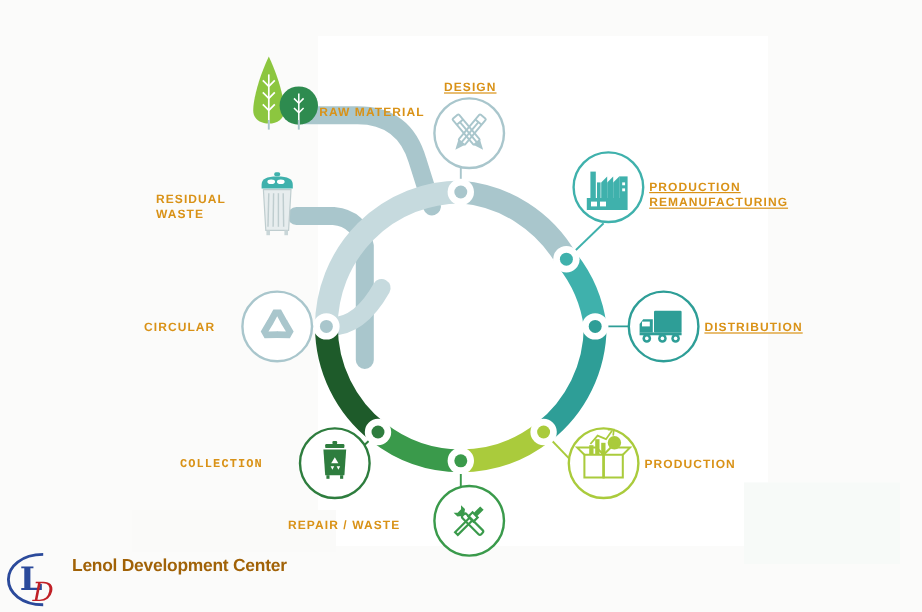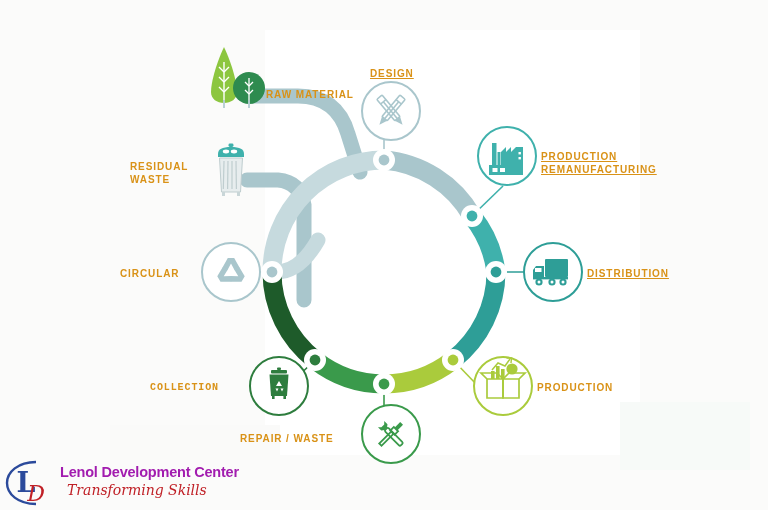--- a/index.html
+++ b/index.html
@@ -33,21 +33,21 @@
     color:#E08A13;
     font-weight:bold;
     font-size:27px;
     line-height:31px;
     letter-spacing:0.6px;
     text-shadow:1px 1px 0 rgba(190,150,100,.20);
   }
   #logo{position:absolute;left:4px;top:459px;width:240px;height:48px;}
   #logo-text{
     position:absolute;left:56px;top:5px;
-    font-size:14.5px;font-weight:bold;color:#a21caf;
+    font-size:14.5px;font-weight:bold;color:#a16207;
     letter-spacing:-0.2px;white-space:nowrap;
   }
   #logo-tag{
     position:absolute;left:63px;top:23px;
     font-size:14px;color:#C02026;
     font-family:"DejaVu Serif", serif;
     font-style:italic;white-space:nowrap;
   }
 </style>
 </head>
@@ -301,16 +301,15 @@
   <div class="lbl r" style="left:150px;top:381px;width:95px;font-family:Liberation Mono, monospace;">COLLECTION</div>
   <div class="lbl r" style="left:120px;top:267px;width:80px;">CIRCULAR</div>
 
   <div id="logo">
     <svg width="56" height="48" viewBox="0 0 56 48">
       <path d="M32,3 C14,3 3,13 3,24 C3,35 14,45 32,45" fill="none" stroke="#2B4A9B" stroke-width="2.4"></path>
       <text x="22" y="33" font-family="DejaVu Serif, serif" font-size="27" font-weight="bold" fill="#2B4A9B" text-anchor="middle">L</text>
       <text x="32" y="42" font-family="DejaVu Serif, serif" font-size="22" font-style="italic" fill="#C02026" text-anchor="middle">D</text>
     </svg>
     <div id="logo-text">Lenol Development Center</div>
-    <div id="logo-tag">Transforming Skills</div>
   </div>
 
 </div>
 
 </body></html>

